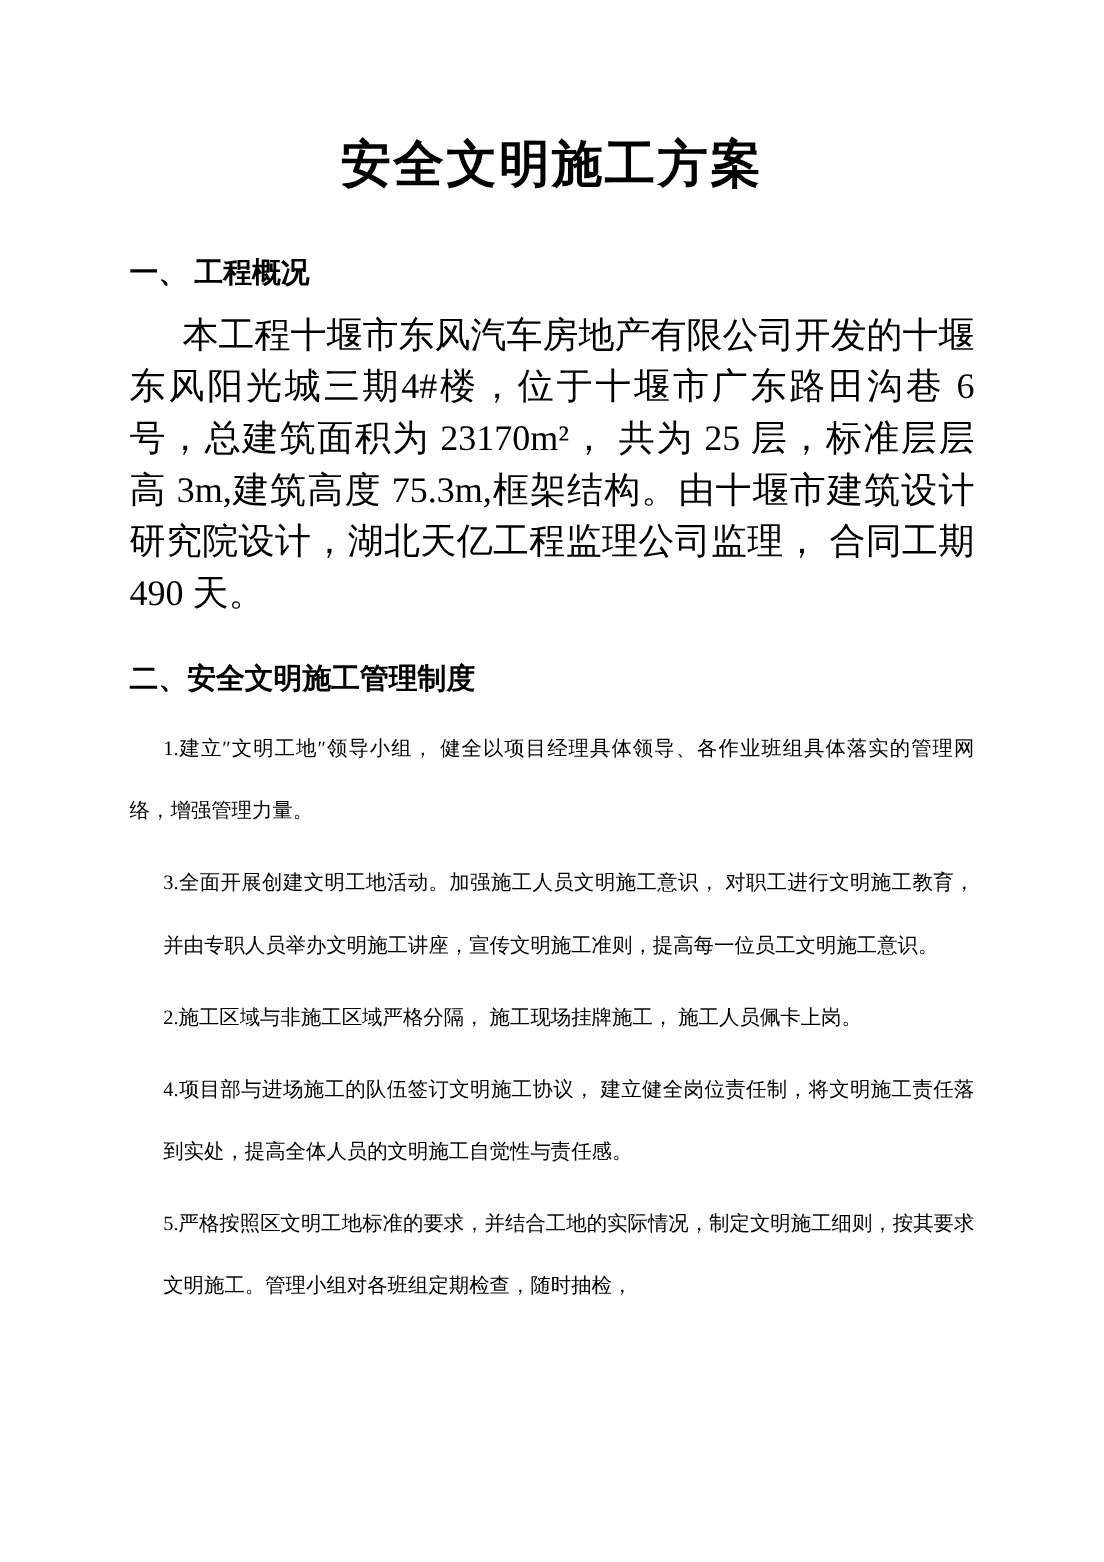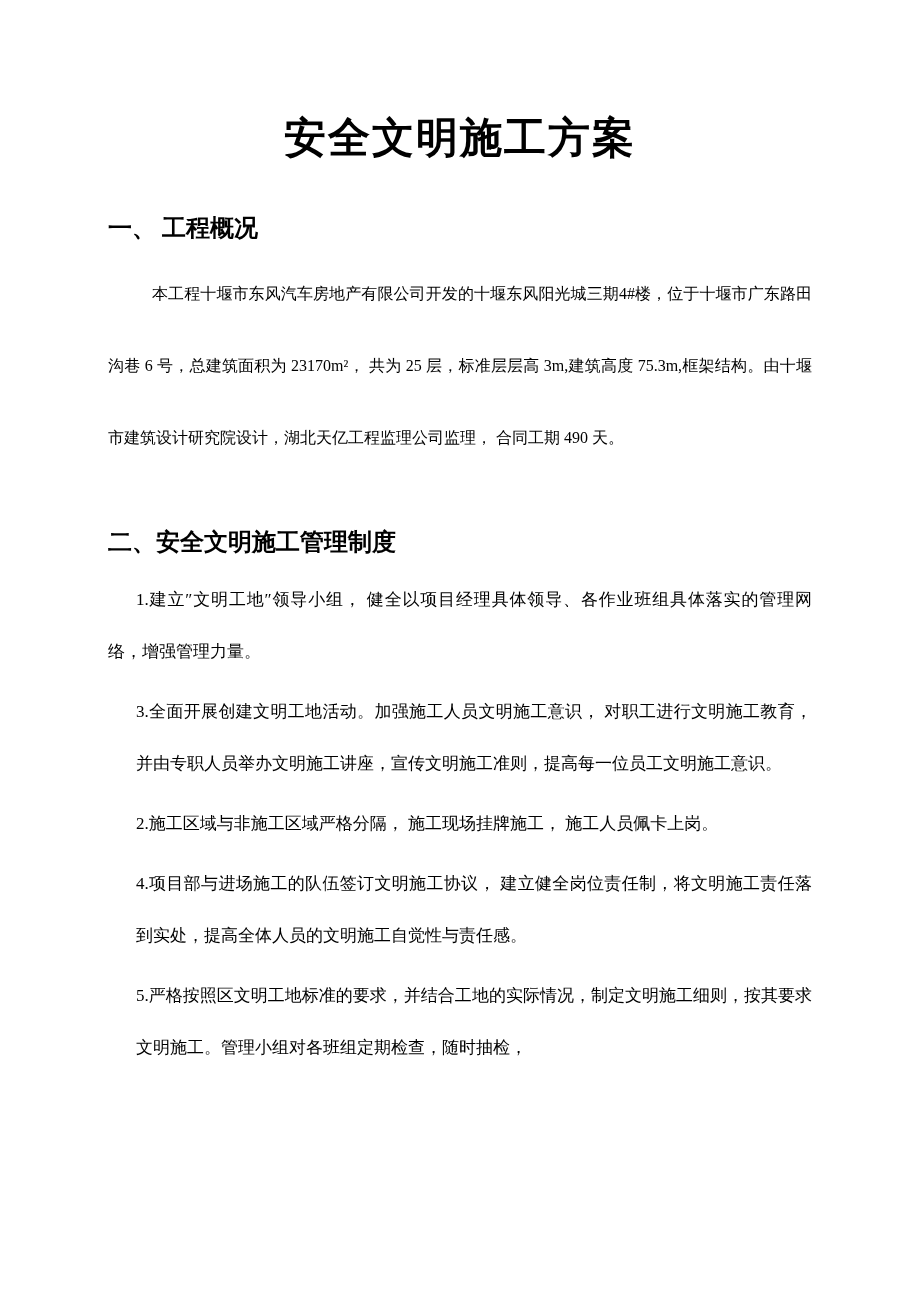--- a/index.html
+++ b/index.html
@@ -32,26 +32,26 @@
     margin: 0;
     font-size: 24px;
     line-height: 32px;
     font-weight: bold;
     text-align: left;
   }
   .sec-heading.first {
     margin-top: 44px;
   }
   .sec-heading.second {
-    margin-top: 52px;
+    margin-top: 34px;
   }
   .intro-para {
     margin: 14px 0 0 0;
-    font-size: 16px;
-    line-height: 72px;
+    font-size: 30px;
+    line-height: 43px;
     text-indent: 44px;
     text-align: justify;
   }
   .items {
     margin-top: 16px;
   }
   .item {
     margin: 0 0 8px 0;
     font-size: 17px;
     line-height: 52px;

